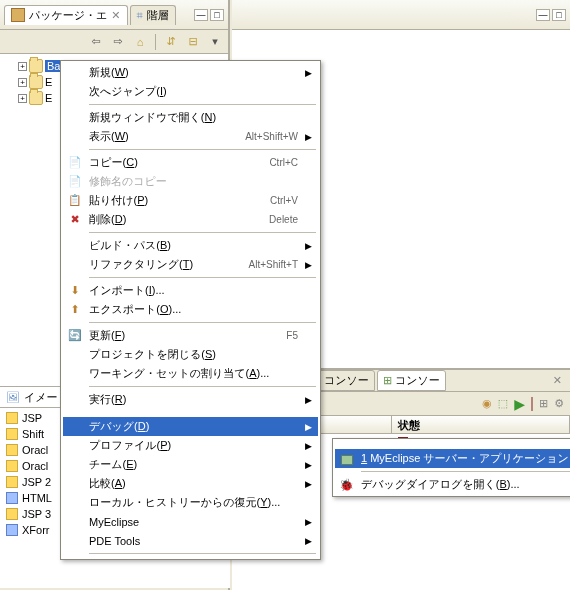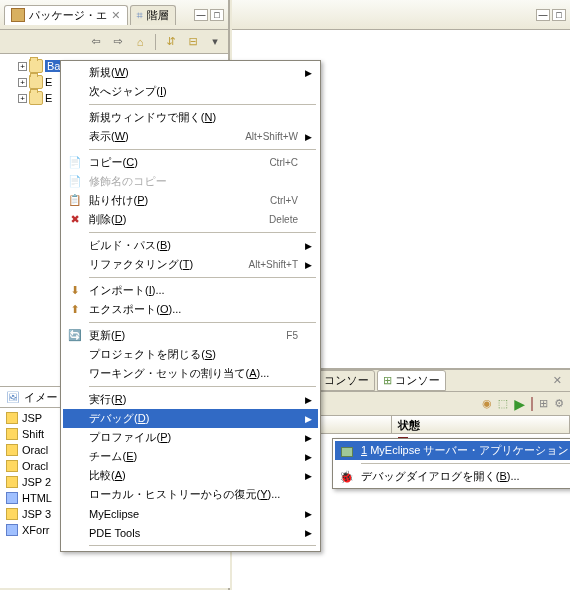--- a/index.html
+++ b/index.html
@@ -38,21 +38,21 @@
 .srv-table { background: #fff; height: 200px; }
 .srv-head { display: flex; height: 18px; background: linear-gradient(#fff,#ece9d8); border-bottom: 1px solid #b0aca0; }
 .srv-head-cell { padding: 2px 6px; border-right: 1px solid #b0aca0; font-weight: bold; }
 .srv-row { display: flex; height: 16px; align-items: center; }
 .srv-cell { padding: 0 6px; display: flex; align-items: center; gap: 4px; }
 
 
 .ctx-menu { position: absolute; background: #fff; border: 1px solid #8a867a; box-shadow: 2px 2px 4px rgba(0,0,0,0.3); padding: 2px; }
 .ctx-main { left: 60px; top: 60px; width: 261px; z-index: 10; }
 .ctx-item { display: flex; align-items: center; height: 19px; padding: 0 20px 0 2px; position: relative; }
-.ctx-item.hi { background: #316ac5; color: #fff; }
+.ctx-item.hi { background: #316ac5; color: #fff; margin-top: 8px; }
 .ctx-icon { width: 20px; text-align: center; font-size: 11px; }
 .ctx-label { flex: 1; padding-left: 4px; }
 .ctx-accel { color: #666; font-size: 10px; }
 .ctx-arrow { position: absolute; right: 6px; font-size: 9px; }
 .ctx-sep { height: 1px; background: #c0bcb0; margin: 3px 2px 3px 26px; }
 
 .ctx-sub { left: 332px; top: 438px; width: 280px; z-index: 11; }
 
 .ico { display: inline-block; width: 14px; height: 14px; vertical-align: middle; }
 .ico-pkg { background: #d8b060; border: 1px solid #a07030; }

